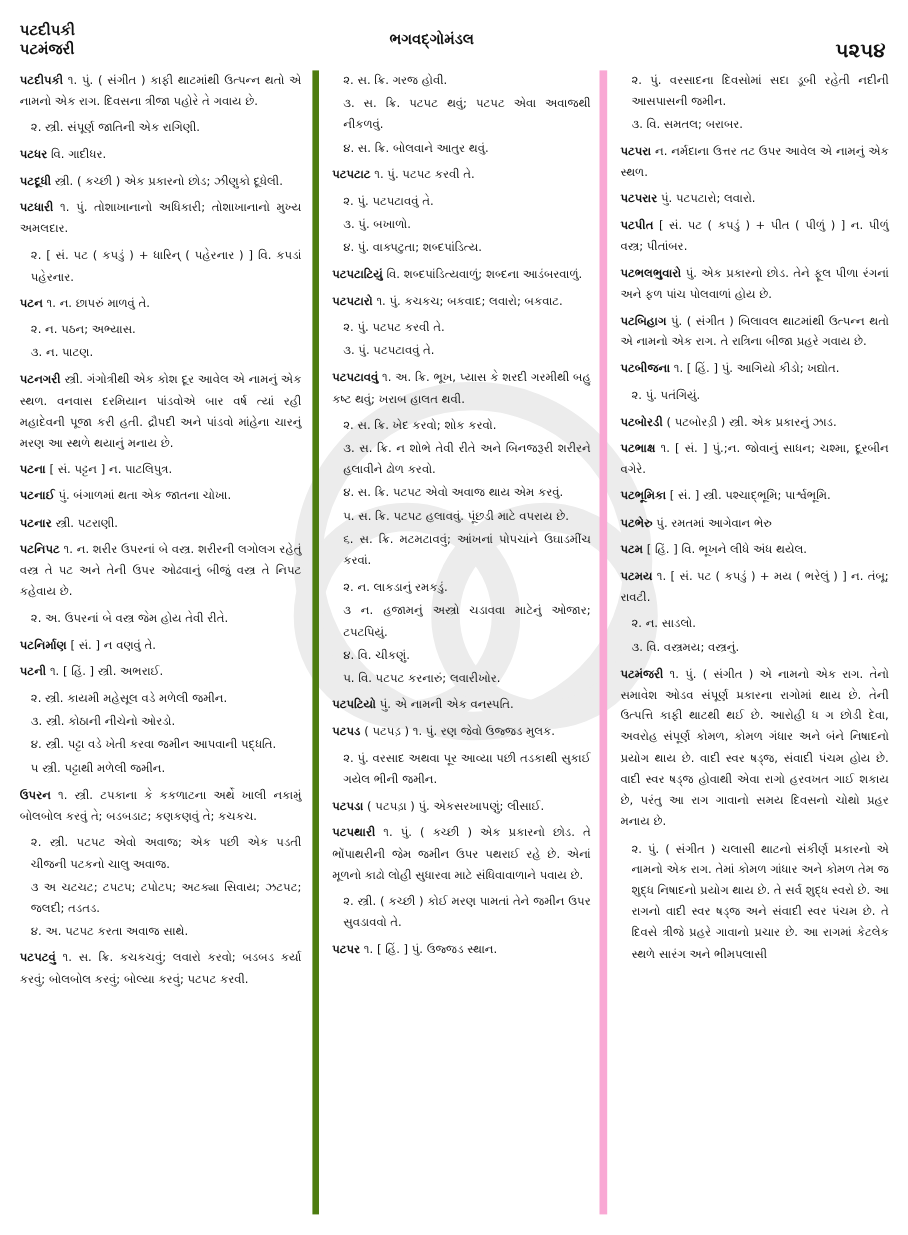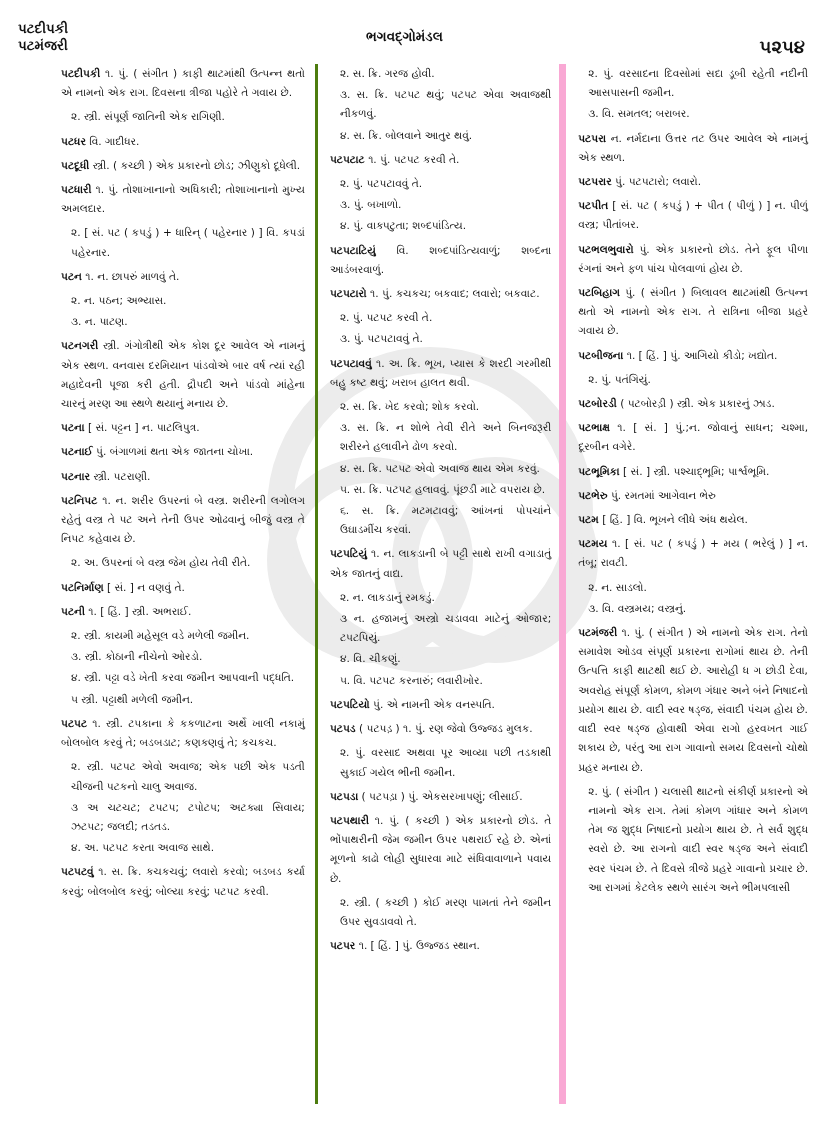--- a/index.html
+++ b/index.html
@@ -5,25 +5,25 @@
   html, body { margin:0; padding:0; }
   body {
     width:825px; height:1123px; background:#ffffff; color:#111;
     font-family:"DejaVu Sans", sans-serif; position:relative; overflow:hidden;
   }
   .watermark {
     position:absolute; left:230px; top:300px; width:400px; height:420px; pointer-events:none;
   }
   .header { position:absolute; top:0; left:0; width:825px; height:62px; }
   .guide { position:absolute; left:18px; top:20px; font-size:13.5px; font-weight:bold; line-height:17px; }
-  .title { position:absolute; left:12px; width:785px; top:28px; text-align:center; font-size:13.5px; font-weight:bold; }
+  .title { position:absolute; left:0; width:785px; top:28px; text-align:center; font-size:13.5px; font-weight:bold; }
   .pageno { position:absolute; right:20px; top:36px; font-size:18px; font-weight:bold; }
   .columns { position:absolute; top:64px; left:18px; width:790px; height:1040px; display:flex; }
   .col { box-sizing:border-box; font-size:10.6px; line-height:19.2px; }
-  .col1 { width:272px; padding-right:10px; border-right:3px solid #4d7c0f;margin-left:43px; }
+  .col1 { width:272px; padding-right:10px; border-right:6px solid #4d7c0f; }
   .col2 { width:262px; padding:0 8px 0 12px; border-right:7px solid #f9a8d4; }
   .col3 { width:256px; padding:0 0 0 12px; }
   .entry { margin-bottom:5px; text-align:justify; }
   .hw { font-weight:bold; }
   .sense { padding-left:10px; }
   .sense.tight { margin-bottom:2px; }
 </style>
 </head>
 <body>
 
@@ -60,21 +60,21 @@
       <div class="entry"><span class="hw">પટનાઈ</span> <span>પું. બંગાળમાં થતા એક જાતના ચોખા.</span></div>
       <div class="entry"><span class="hw">પટનાર</span> <span>સ્ત્રી. પટરાણી.</span></div>
       <div class="entry"><span class="hw">પટનિપટ</span> <span>૧. ન. શરીર ઉપરનાં બે વસ્ત્ર. શરીરની લગોલગ રહેતું વસ્ત્ર તે પટ અને તેની ઉપર ઓઢવાનું બીજું વસ્ત્ર તે નિપટ કહેવાય છે.</span></div>
       <div class="entry sense">૨. અ. ઉપરનાં બે વસ્ત્ર જેમ હોય તેવી રીતે.</div>
       <div class="entry"><span class="hw">પટનિર્માણ</span> <span>[ સં. ] ન વણવું તે.</span></div>
       <div class="entry"><span class="hw">પટની</span> <span>૧. [ હિં. ] સ્ત્રી. અભરાઈ.</span></div>
       <div class="entry sense tight">૨. સ્ત્રી. કાયમી મહેસૂલ વડે મળેલી જમીન.</div>
       <div class="entry sense tight">૩. સ્ત્રી. કોઠાની નીચેનો ઓરડો.</div>
       <div class="entry sense tight">૪. સ્ત્રી. પટ્ટા વડે ખેતી કરવા જમીન આપવાની પદ્ધતિ.</div>
       <div class="entry sense">૫ સ્ત્રી. પટ્ટાથી મળેલી જમીન.</div>
-      <div class="entry"><span class="hw">પટપટ</span> <span>૧. સ્ત્રી. ટપકાના કે કકળાટના અર્થે ખાલી નકામું બોલબોલ કરવું તે; બડબડાટ; કણકણવું તે; કચકચ.</span></div>
+      <div class="entry"><span class="hw">ઉપરન</span> <span>૧. સ્ત્રી. ટપકાના કે કકળાટના અર્થે ખાલી નકામું બોલબોલ કરવું તે; બડબડાટ; કણકણવું તે; કચકચ.</span></div>
       <div class="entry sense tight">૨. સ્ત્રી. પટપટ એવો અવાજ; એક પછી એક પડતી ચીજની પટકનો ચાલુ અવાજ.</div>
       <div class="entry sense tight">૩ અ ચટચટ; ટપટપ; ટપોટપ; અટક્યા સિવાય; ઝટપટ; જલદી; તડતડ.</div>
       <div class="entry sense">૪. અ. પટપટ કરતા અવાજ સાથે.</div>
       <div class="entry"><span class="hw">પટપટવું</span> <span>૧. સ. ક્રિ. કચકચવું; લવારો કરવો; બડબડ કર્યા કરવું; બોલબોલ કરવું; બોલ્યા કરવું; પટપટ કરવી.</span></div>
     </div>
   <div class="col col2">
       <div class="entry sense tight">૨. સ. ક્રિ. ગરજ હોવી.</div>
       <div class="entry sense tight">૩. સ. ક્રિ. પટપટ થવું; પટપટ એવા અવાજથી નીકળવું.</div>
       <div class="entry sense">૪. સ. ક્રિ. બોલવાને આતુર થવું.</div>
       <div class="entry"><span class="hw">પટપટાટ</span> <span>૧. પું. પટપટ કરવી તે.</span></div>
@@ -84,21 +84,20 @@
       <div class="entry"><span class="hw">પટપટાટિયું</span> <span>વિ. શબ્દપાંડિત્યવાળું; શબ્દના આડંબરવાળું.</span></div>
       <div class="entry"><span class="hw">પટપટારો</span> <span>૧. પું. કચકચ; બકવાદ; લવારો; બકવાટ.</span></div>
       <div class="entry sense tight">૨. પું. પટપટ કરવી તે.</div>
       <div class="entry sense">૩. પું. પટપટાવવું તે.</div>
       <div class="entry"><span class="hw">પટપટાવવું</span> <span>૧. અ. ક્રિ. ભૂખ, પ્યાસ કે શરદી ગરમીથી બહુ કષ્ટ થવું; ખરાબ હાલત થવી.</span></div>
       <div class="entry sense tight">૨. સ. ક્રિ. ખેદ કરવો; શોક કરવો.</div>
       <div class="entry sense tight">૩. સ. ક્રિ. ન શોભે તેવી રીતે અને બિનજરૂરી શરીરને હલાવીને ઢોળ કરવો.</div>
       <div class="entry sense tight">૪. સ. ક્રિ. પટપટ એવો અવાજ થાય એમ કરવું.</div>
       <div class="entry sense tight">૫. સ. ક્રિ. પટપટ હલાવવું. પૂંછડી માટે વપરાય છે.</div>
       <div class="entry sense">૬. સ. ક્રિ. મટમટાવવું; આંખનાં પોપચાંને ઉઘાડમીંચ કરવાં.</div>
-      <div class="entry"><span class="hw">પટપટિયું</span> <span>૧. ન. લાકડાની બે પટ્ટી સાથે રાખી વગાડાતું એક જાતનું વાદ્ય.</span></div>
       <div class="entry sense tight">૨. ન. લાકડાનું રમકડું.</div>
       <div class="entry sense tight">૩ ન. હજામનું અસ્ત્રો ચડાવવા માટેનું ઓજાર; ટપટપિયું.</div>
       <div class="entry sense tight">૪. વિ. ચીકણું.</div>
       <div class="entry sense">૫. વિ. પટપટ કરનારું; લવારીખોર.</div>
       <div class="entry"><span class="hw">પટપટિયો</span> <span>પું. એ નામની એક વનસ્પતિ.</span></div>
       <div class="entry"><span class="hw">પટપડ</span> <span>( પટપડ઼ ) ૧. પું. રણ જેવો ઉજ્જડ મુલક.</span></div>
       <div class="entry sense">૨. પું. વરસાદ અથવા પૂર આવ્યા પછી તડકાથી સુકાઈ ગયેલ ભીની જમીન.</div>
       <div class="entry"><span class="hw">પટપડા</span> <span>( પટપડ઼ા ) પું. એકસરખાપણું; લીસાઈ.</span></div>
       <div class="entry"><span class="hw">પટપથારી</span> <span>૧. પું. ( કચ્છી ) એક પ્રકારનો છોડ. તે ભોંપાથરીની જેમ જમીન ઉપર પથરાઈ રહે છે. એનાં મૂળનો કાઢો લોહી સુધારવા માટે સંધિવાવાળાને પવાય છે.</span></div>
       <div class="entry sense">૨. સ્ત્રી. ( કચ્છી ) કોઈ મરણ પામતાં તેને જમીન ઉપર સુવડાવવો તે.</div>

